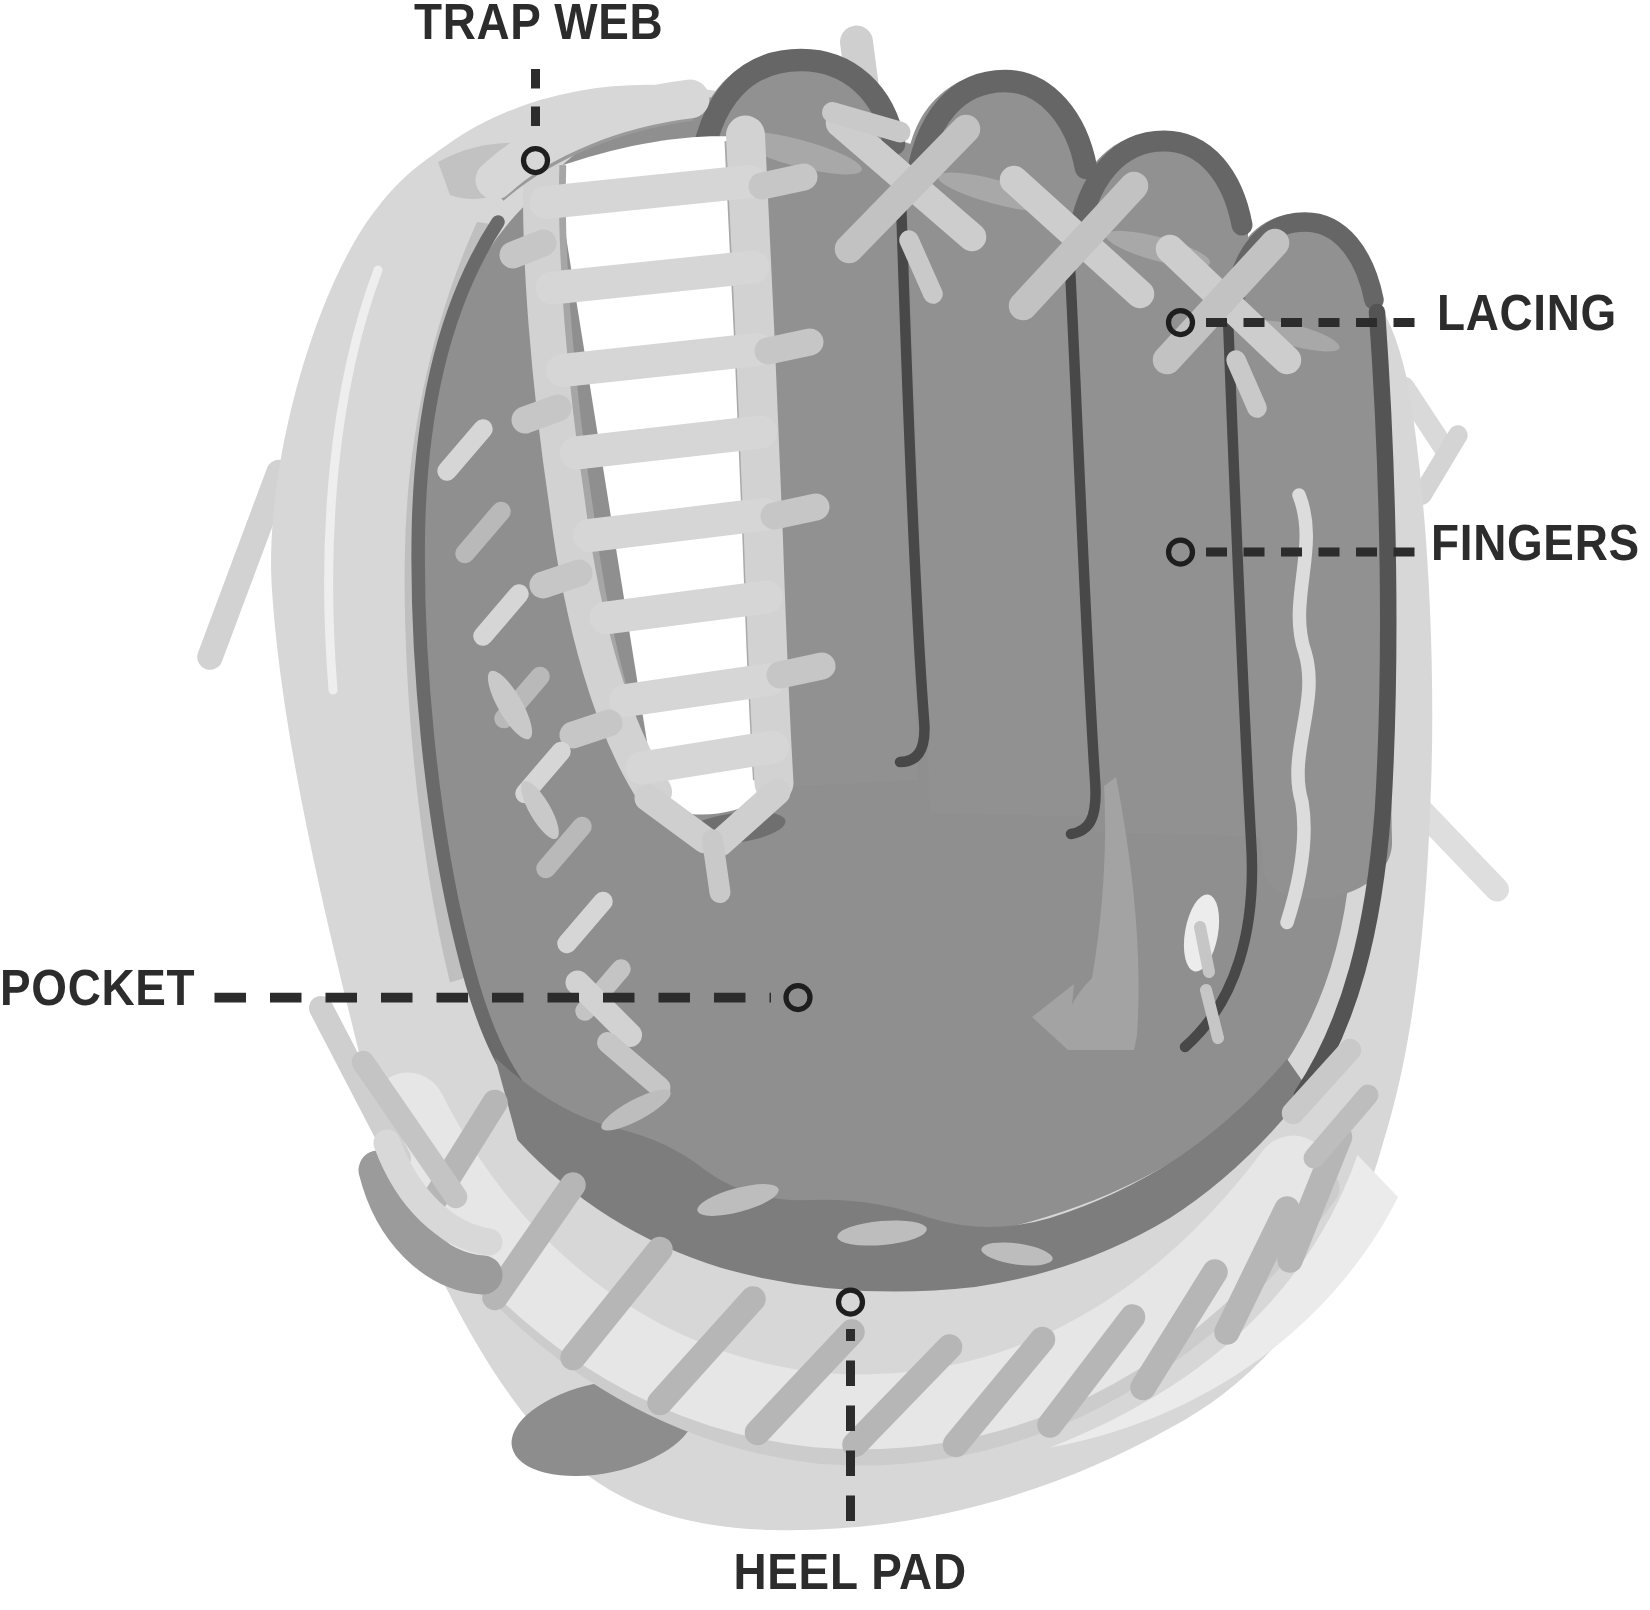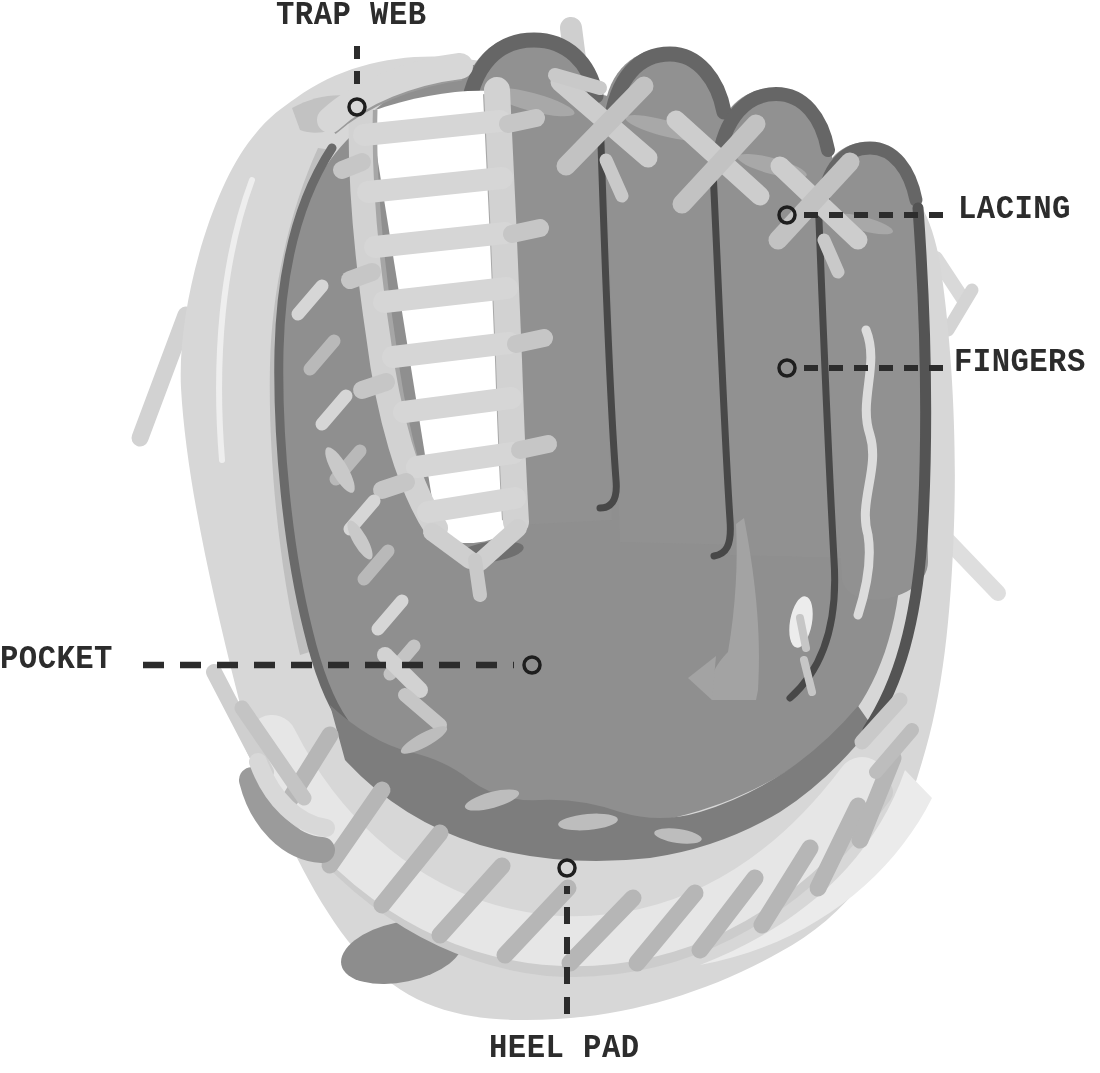--- a/index.html
+++ b/index.html
@@ -1,21 +1,21 @@
 <!DOCTYPE html>
 <html><head>
 <meta charset="utf-8">
 <style>
   html,body{margin:0;padding:0;background:#ffffff;}
   .stage{
     position:relative;
     width:1100px;height:1073px;
     background:#ffffff;
     overflow:hidden;
-    font-family:Liberation Mono, monospace;
+    font-family:Liberation Sans, sans-serif;
   }
   .glove-art{position:absolute;left:0;top:0;}
   .part-label{
     position:absolute;
     font-weight:bold;
     font-size:34px;
     line-height:1;
     letter-spacing:0.5px;
     color:#2c2c2c;
     white-space:nowrap;

